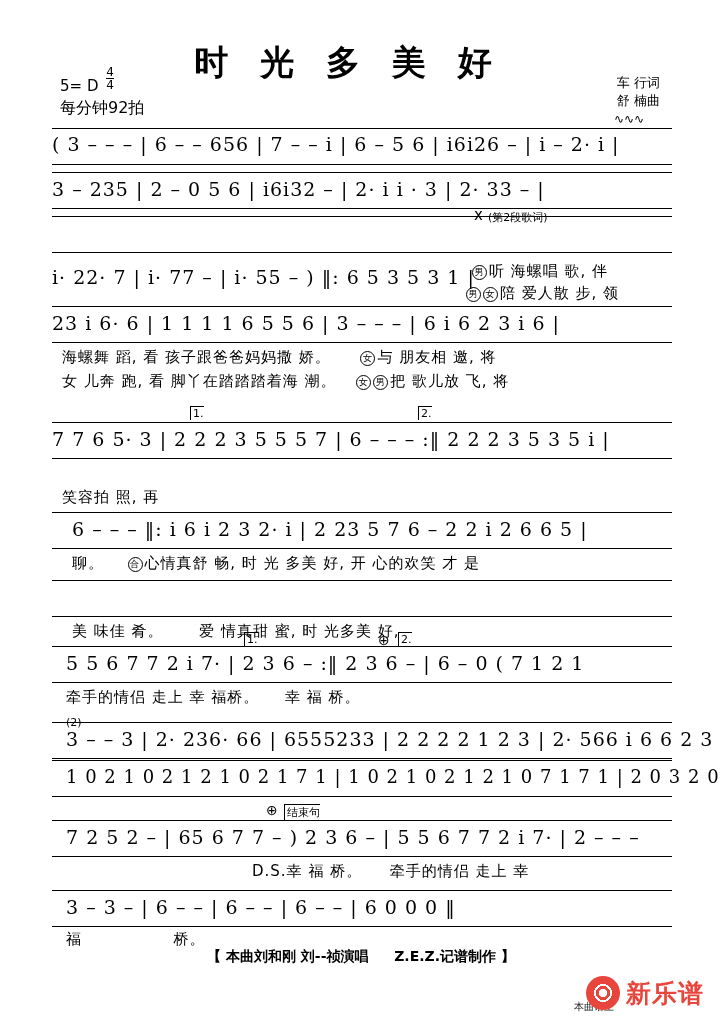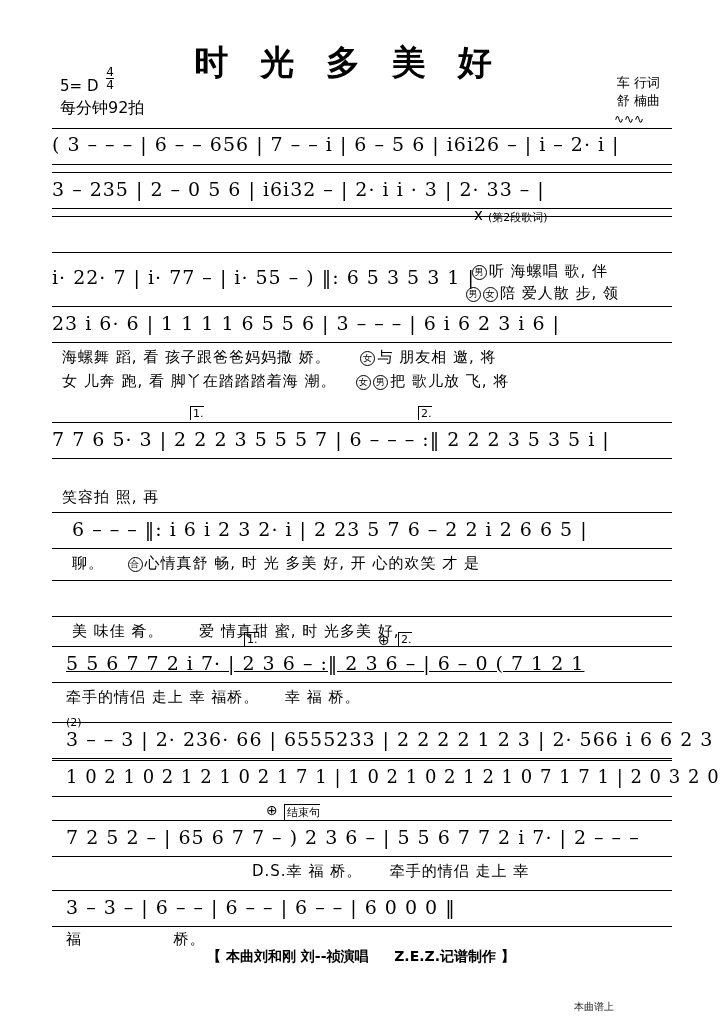--- a/index.html
+++ b/index.html
@@ -156,21 +156,21 @@
   </div>
 
   <div class="staffline" style="left:52px;top:580px;width:620px;"></div>
   <div class="staffline" style="left:52px;top:616px;width:620px;"></div>
   <div class="lyric-line" style="top:622px;left:72px;">
     <span>美 味佳 肴。</span>
     <span style="display:inline-block;width:24px;"></span>
     <span>爱 情真甜   蜜,    时 光多美 好,</span>
   </div>
 
-  <div class="music-line" style="top:652px;left:66px;text-decoration:underline;">5 5 6 7 7 2 i 7· | 2 3 6 – :‖ 2 3 6 – | 6 – 0 ( 7 1 2 1</div>
+  <div class="music-line" style="top:652px;left:66px;">5 5 6 7 7 2 i 7· | 2 3 6 – :‖ 2 3 6 – | 6 – 0 ( 7 1 2 1</div>
   <div class="staffline" style="left:52px;top:646px;width:620px;"></div>
   <div class="staffline" style="left:52px;top:682px;width:620px;"></div>
   <div class="seg-label" style="left:244px;top:632px;">1.</div>
   <div class="seg-label" style="left:398px;top:632px;">2.</div>
   <div class="marker" style="left:378px;top:632px;font-size:14px;">⊕</div>
   <div class="lyric-line" style="top:688px;left:66px;">
     <span>牵手的情侣 走上  幸 福桥。</span>
     <span style="display:inline-block;width:14px;"></span>
     <span>幸 福 桥。</span>
   </div>
@@ -205,14 +205,18 @@
   </div>
 
   <div class="footer">
     <span>【 本曲刘和刚 刘--祯演唱</span>
     <span class="sep"></span>
     <span>Z.E.Z.记谱制作 】</span>
   </div>
 
   <div class="src">本曲谱上</div>
 
+  <div class="logo">
+    <span class="disc"></span>
+    <span class="brand">新乐谱</span>
+  </div>
 
 </div>
 
 </body></html>

